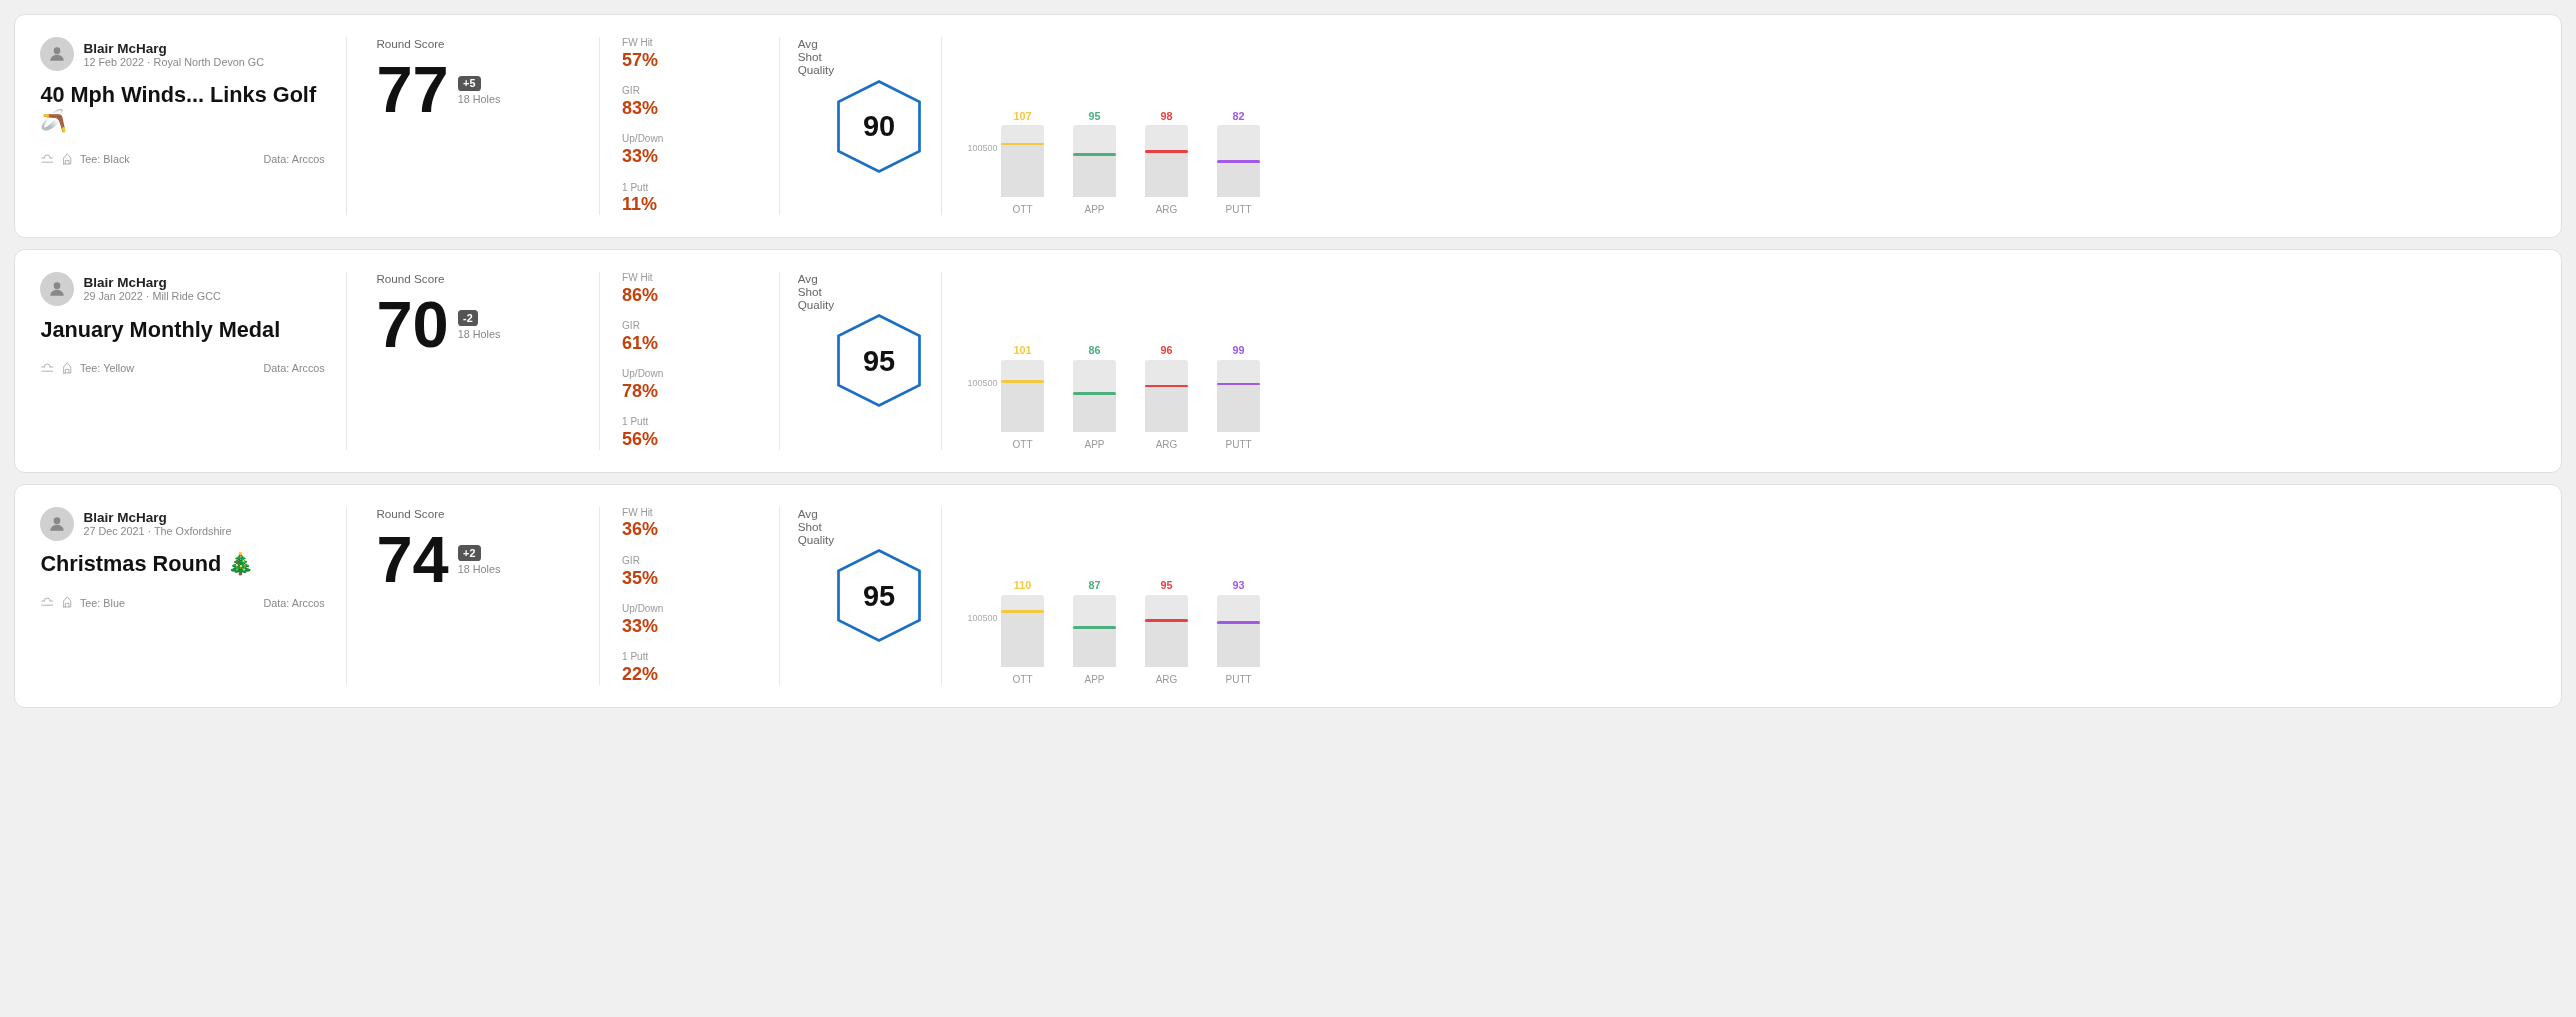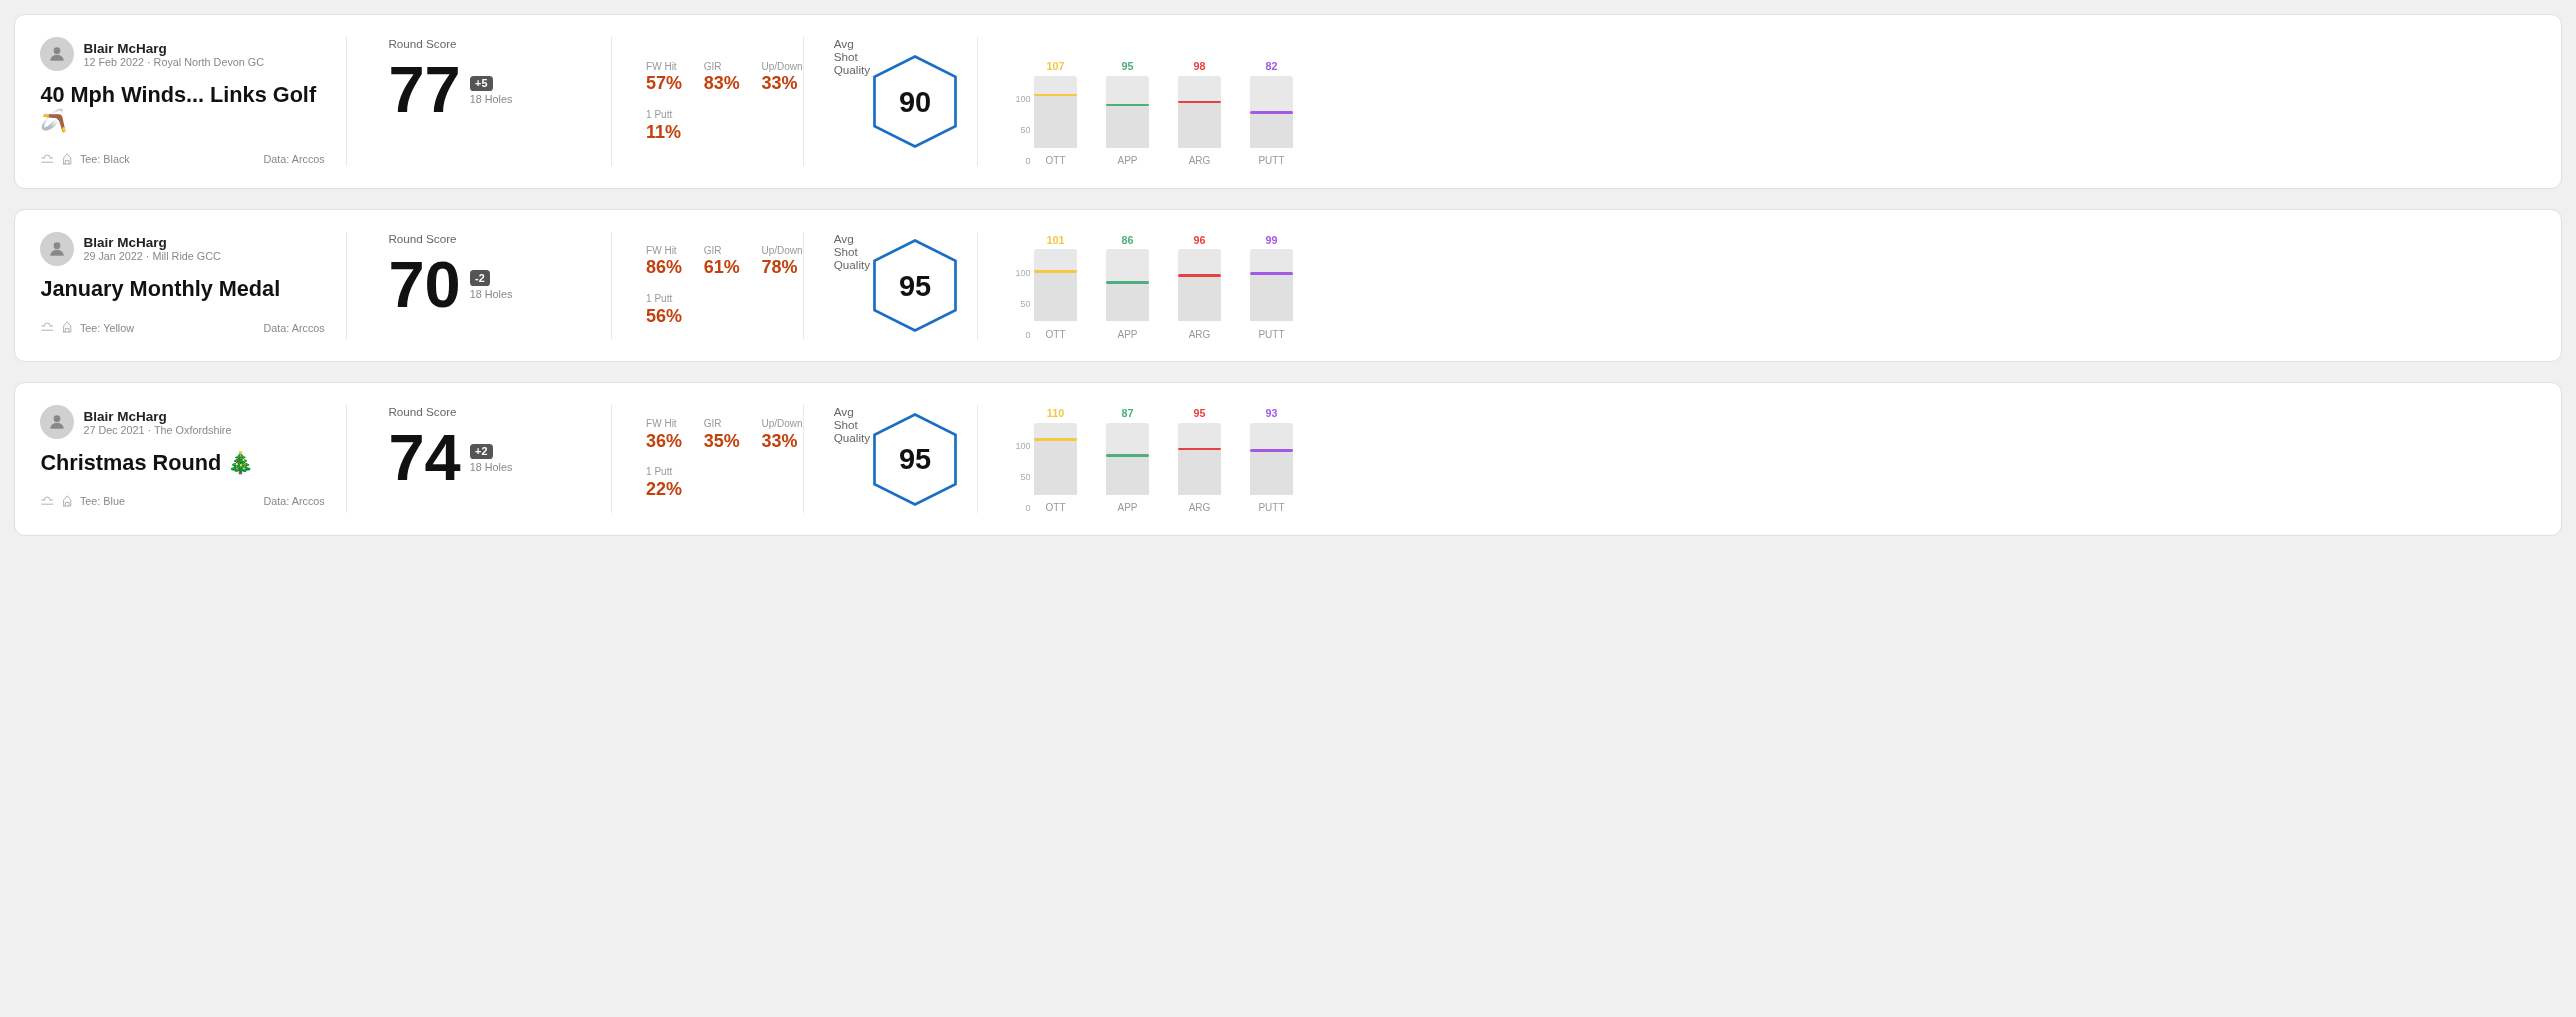--- a/index.html
+++ b/index.html
@@ -6,25 +6,25 @@
     body {
       font-family: -apple-system, BlinkMacSystemFont, 'Segoe UI', sans-serif;
       background: #f0f0f0;
       padding: 14.4px;
       min-width: 1263px;
     }
     .card {
       background: #fff;
       border-radius: 10.8px;
       border: 0.9px solid #e0e0e0;
-      margin-bottom: 20px;
+      margin-bottom: 11px;
       padding: 21.7px 25px;
       display: flex;
       align-items: stretch;
-      gap: 12px;
+      gap: 0;
     }
     .left-section {
       width: 307px;
       flex-shrink: 0;
       padding-right: 21.7px;
       border-right: 0.9px solid #e8e8e8;
     }
     .user-row {
       display: flex;
       align-items: center;
@@ -111,21 +111,21 @@
       width: 180px;
       flex-shrink: 0;
       padding: 0 21.7px;
       border-right: 0.9px solid #e8e8e8;
       display: flex;
       flex-direction: column;
       justify-content: center;
     }
     .stats-grid {
       display: grid;
-      grid-template-columns: 1fr 1fr 1fr;
+      grid-template-columns: 1fr;
       gap: 14.4px 21.7px;
     }
     .stat-item {}
     .stat-label {
       font-size: 10px;
       color: #999;
       margin-bottom: 1.8px;
     }
     .stat-value {
       font-size: 18px;
@@ -218,21 +218,20 @@
       height: 2.7px;
       border-radius: 1.8px;
     }
     .bar-label {
       font-size: 10px;
       color: #999;
       margin-top: 3.6px;
     }
     .y-axis {
       display: flex;
-      flex-direction: column;
       justify-content: space-between;
       height: 72px;
       font-size: 9px;
       color: #aaa;
       margin-right: 3.6px;
       text-align: right;
     }
     .chart-inner {
       display: flex;
       align-items: flex-end;

